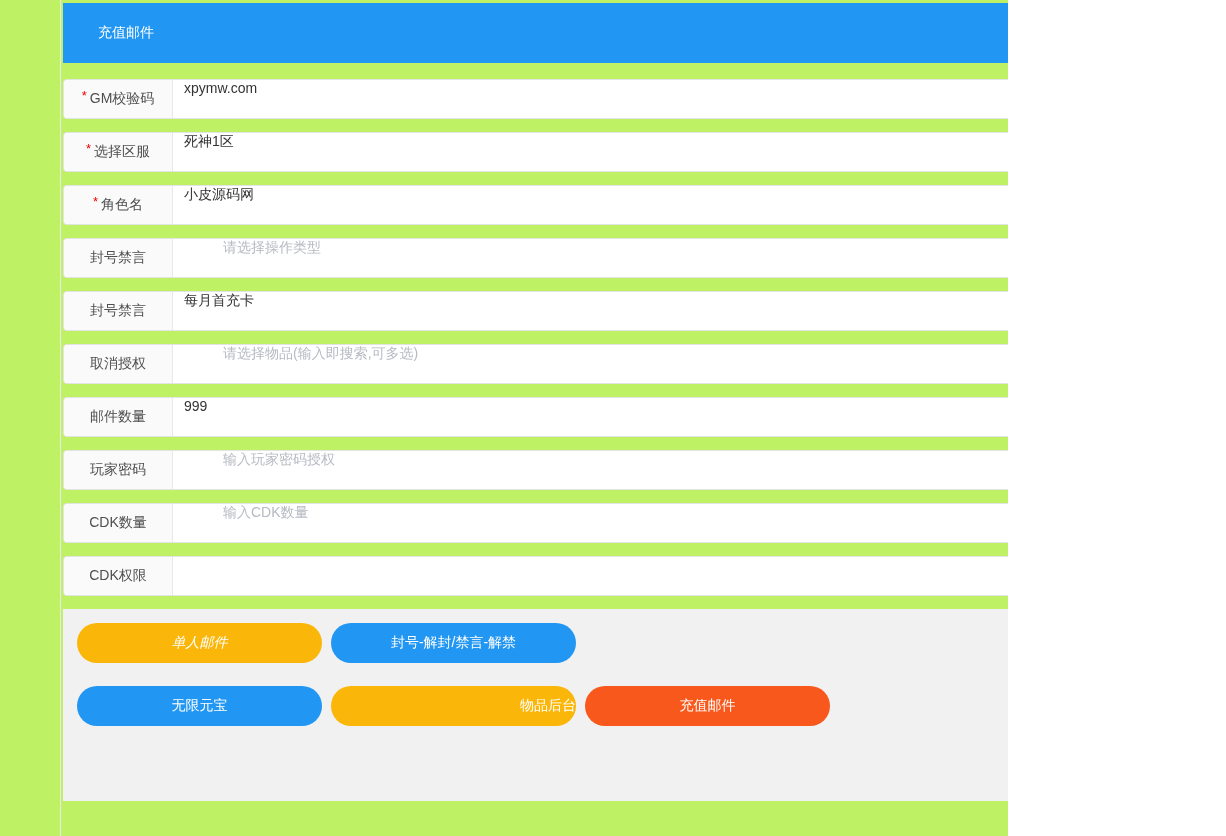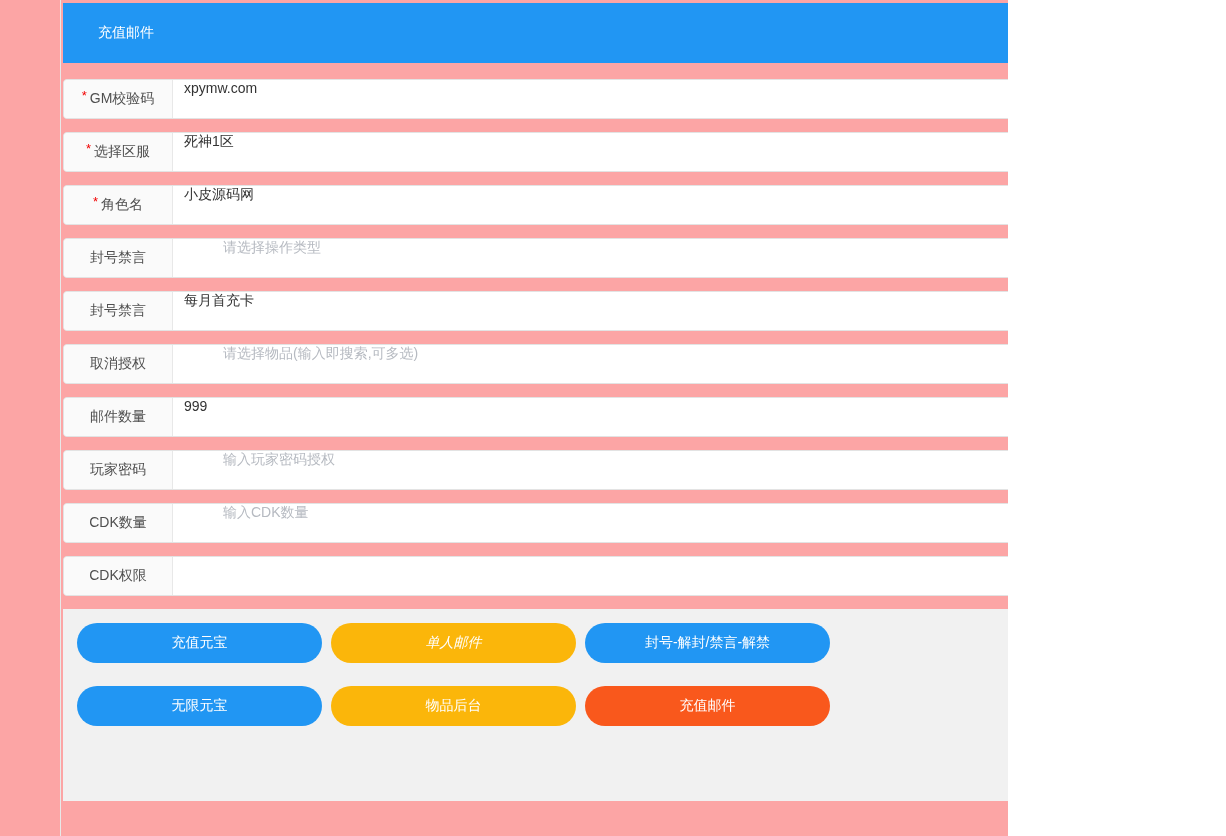--- a/index.html
+++ b/index.html
@@ -6,21 +6,21 @@
   html, body { background: #fff; }
   body {
     font-family: "Liberation Sans", "DejaVu Sans", sans-serif;
     font-size: 14px;
     color: #333;
   }
   .page {
     position: relative;
     width: 1008px;
     height: 836px;
-    background: #fca5a5;
+    background: #bef264;
     overflow: hidden;
   }
   .v-divider {
     position: absolute;
     left: 60px; top: 0; bottom: 0;
     width: 0;
     border-left: 1px solid #e8e8e8;
   }
   .top-line {
     position: absolute;
@@ -228,38 +228,35 @@
   <div class="form-row">
     <div class="row-label">
 
       <span class="lbl-text">CDK权限</span>
     </div>
   </div>
 </div>
 
     <div class="actions-panel" id="actions-panel">
         <div class="btn-row">
-  <button class="action-btn" type="button" style="background: rgb(33, 150, 243);">
-    <span class="btn-text">充值元宝</span>
-  </button>
 
   <button class="action-btn" type="button" style="background: rgb(251, 182, 10); font-style: italic;">
     <span class="btn-text">单人邮件</span>
   </button>
 
   <button class="action-btn" type="button" style="background: rgb(33, 150, 243);">
     <span class="btn-text">封号-解封/禁言-解禁</span>
   </button>
 </div>
         <div class="btn-row">
   <button class="action-btn" type="button" style="background: rgb(33, 150, 243);">
     <span class="btn-text">无限元宝</span>
   </button>
 
-  <button class="action-btn" type="button" style="background: rgb(251, 182, 10);">
+  <button class="action-btn" type="button" style="background: rgb(251, 182, 10); justify-content: flex-end;">
     <span class="btn-text">物品后台</span>
   </button>
 
   <button class="action-btn" type="button" style="background: rgb(249, 88, 28);">
     <span class="btn-text">充值邮件</span>
   </button>
 </div>
       </div>
   </div>
 </div>

